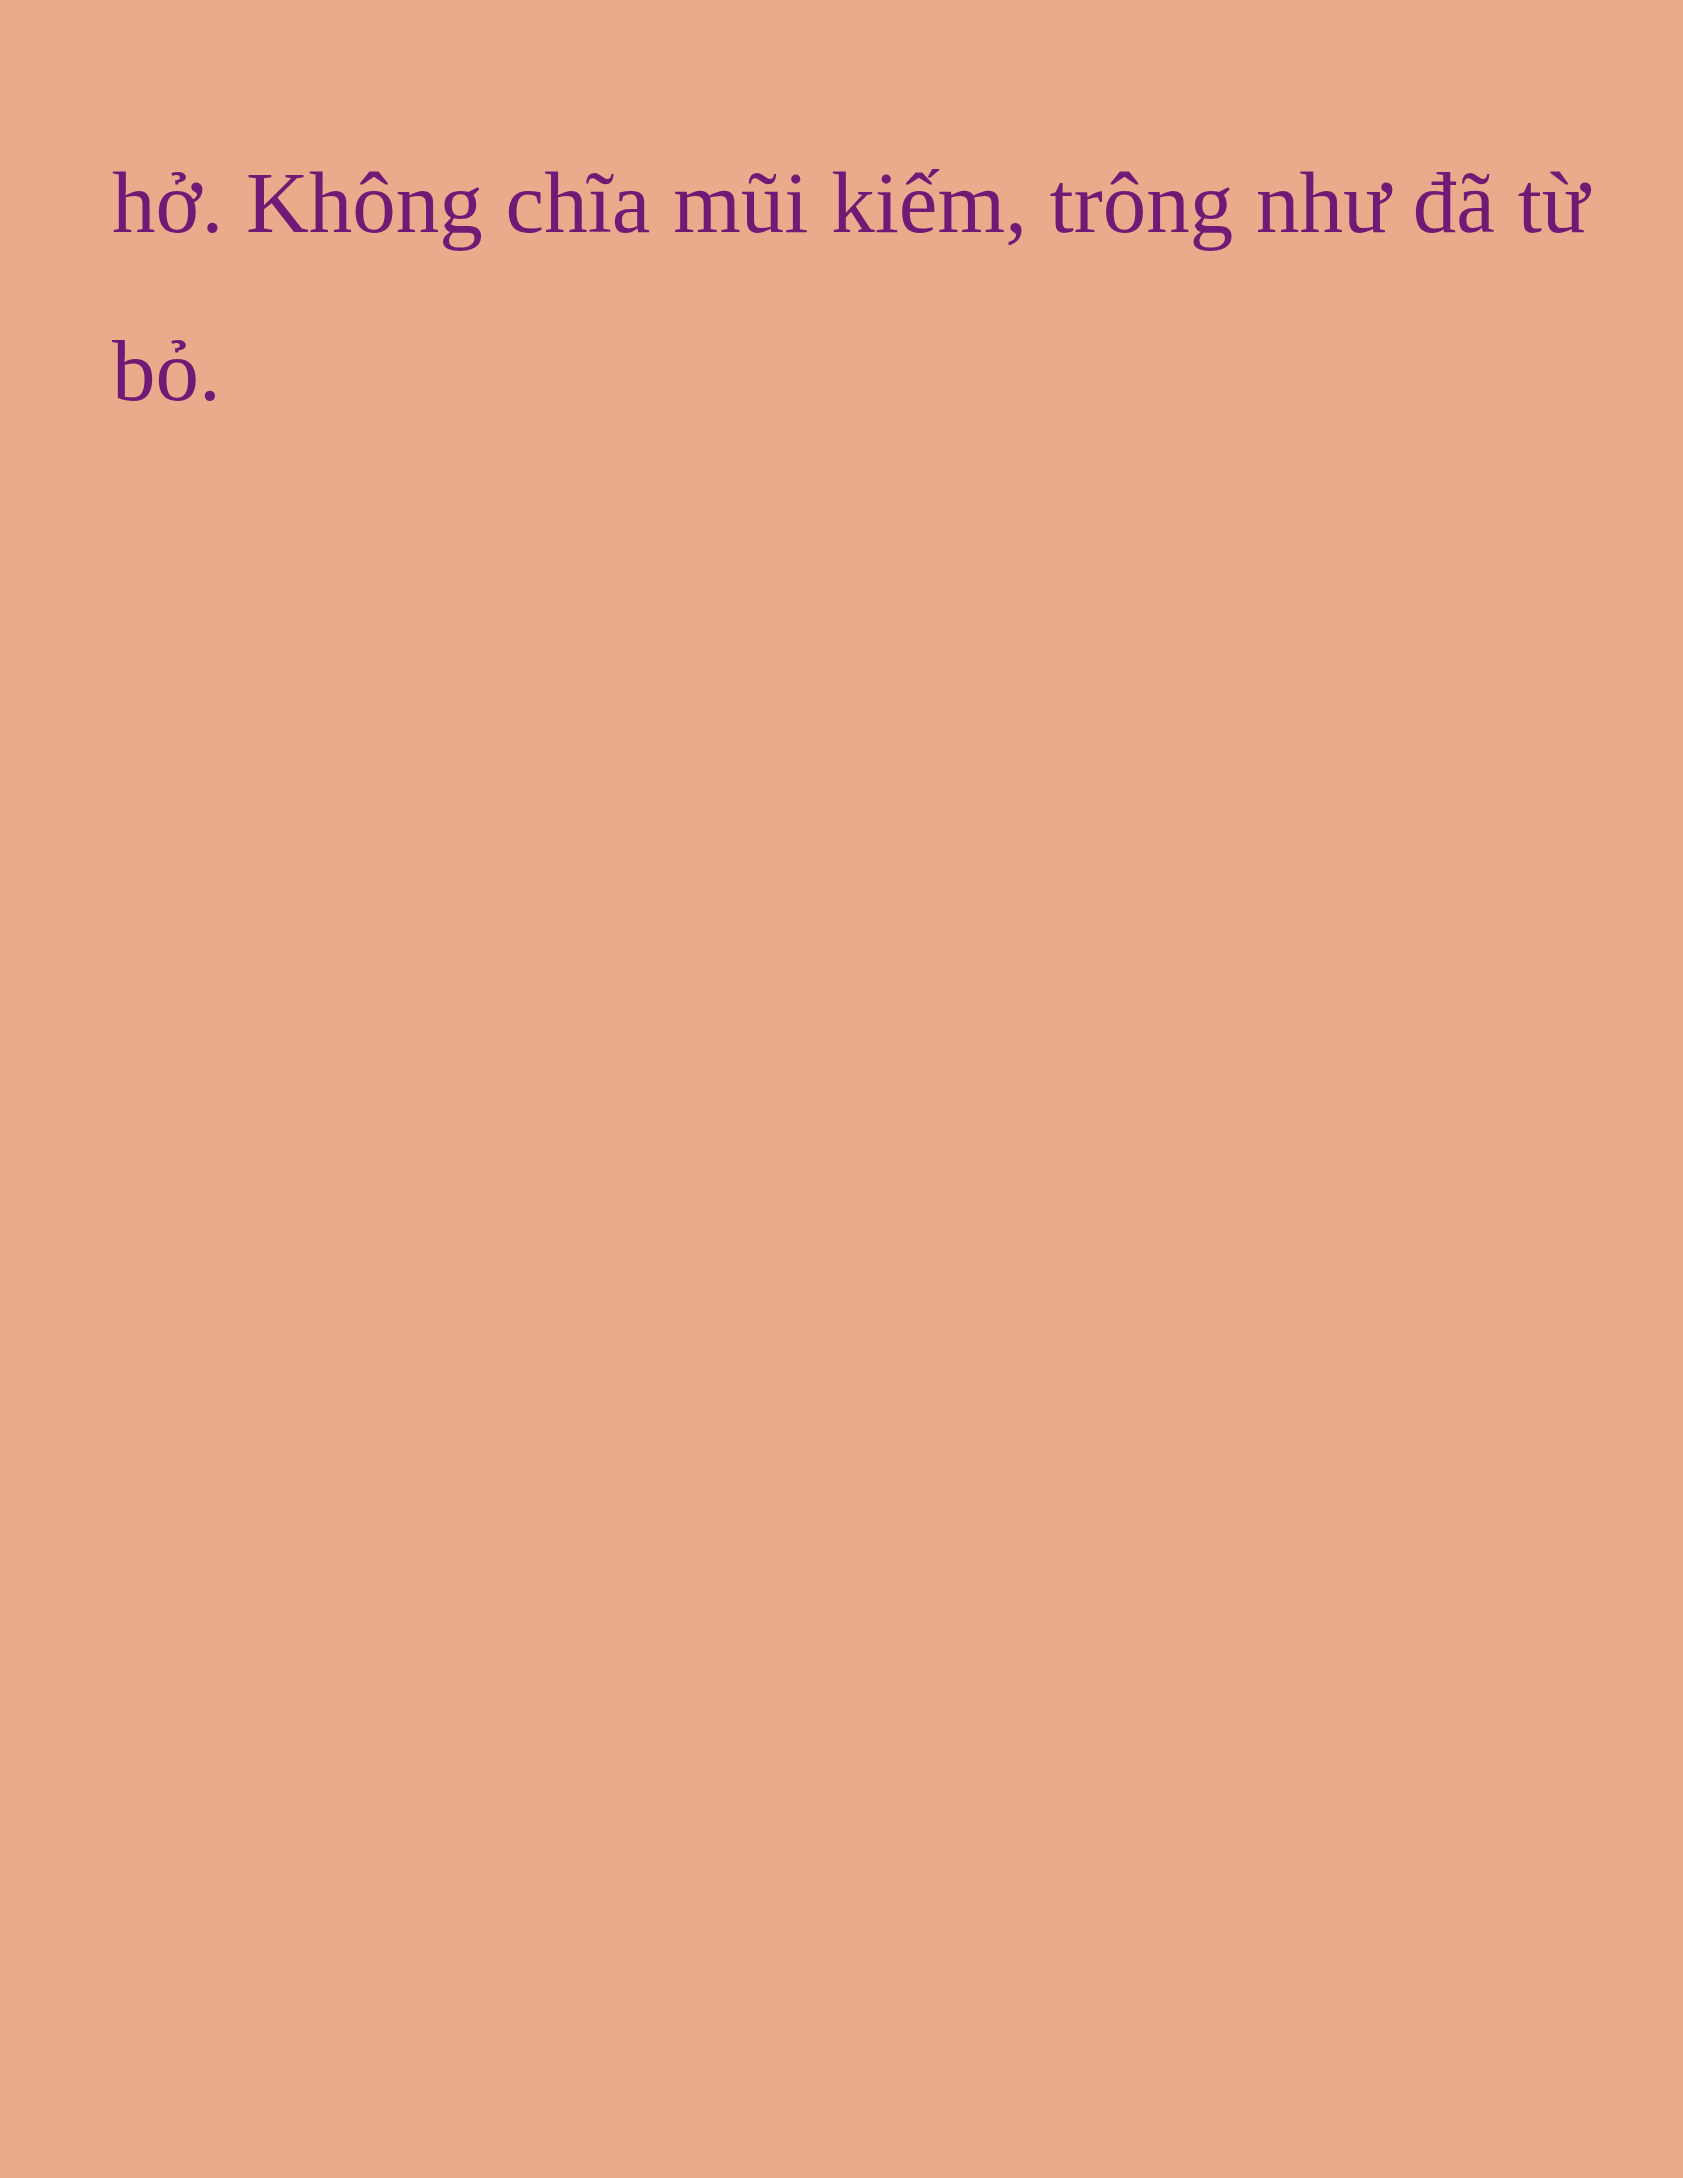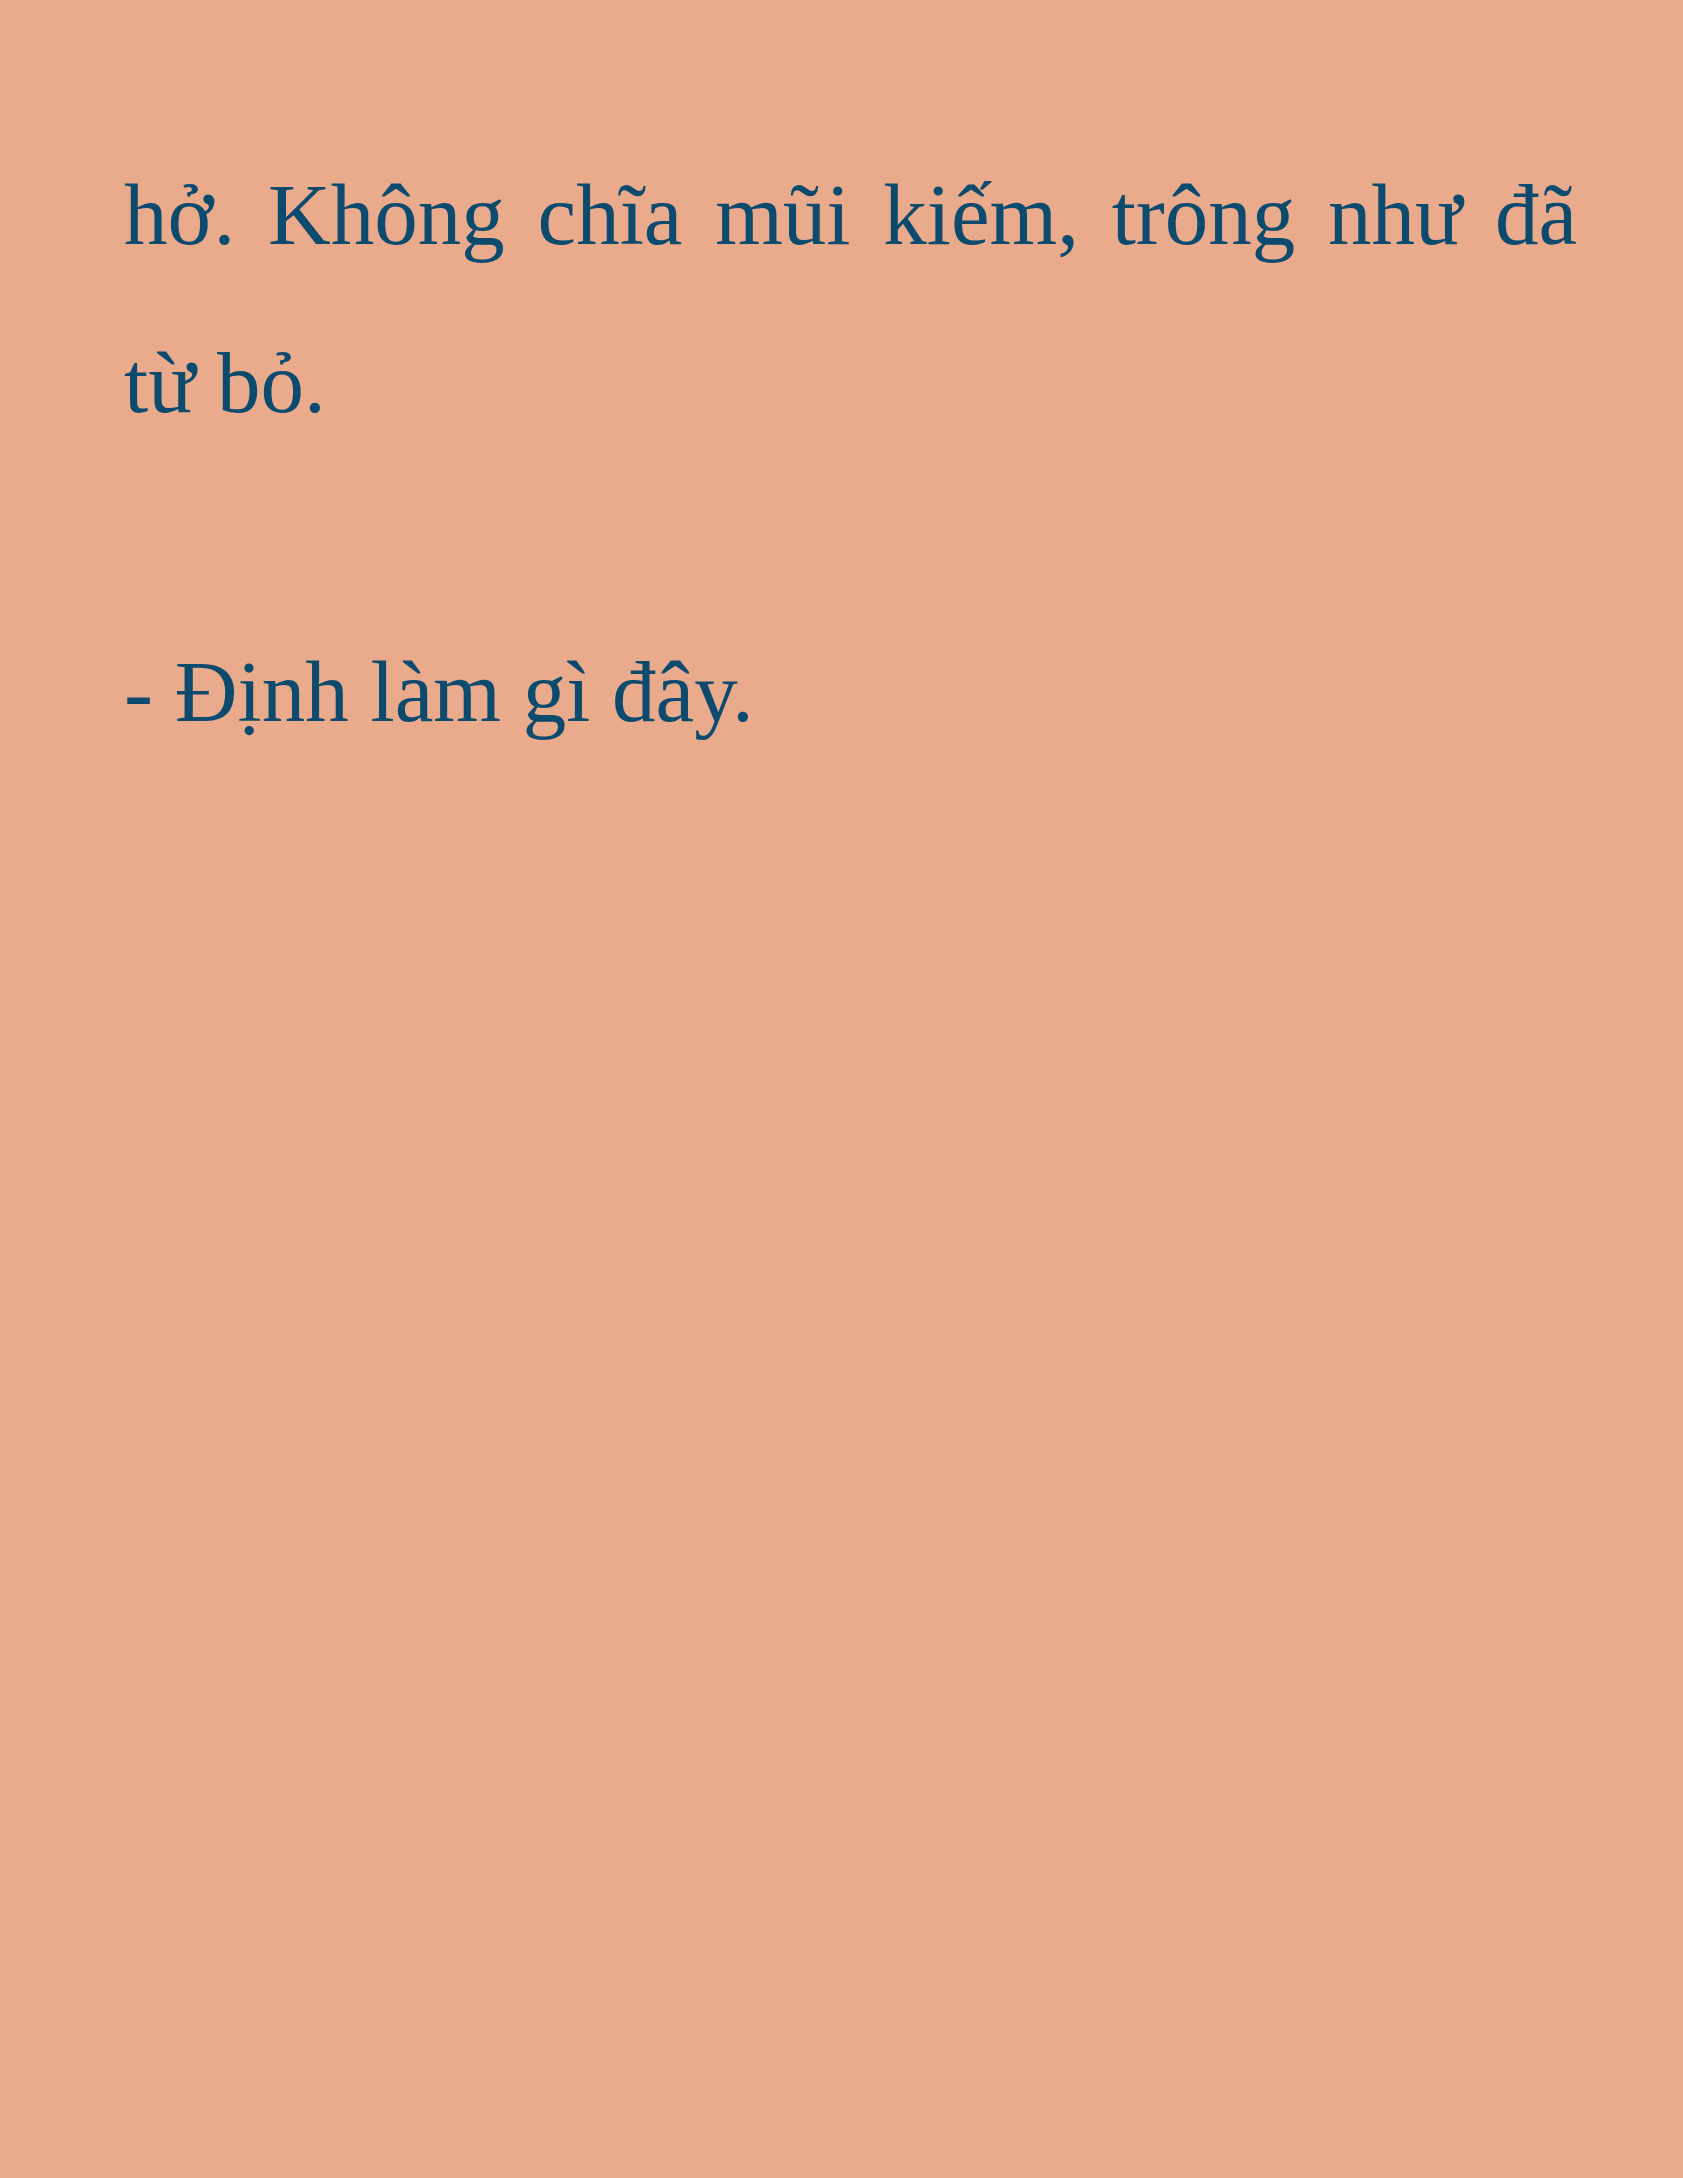--- a/index.html
+++ b/index.html
@@ -18,22 +18,22 @@
     box-sizing: border-box;
     width: 1683px;
     height: 2178px;
     padding: 119px 94px 0 112px;
     background: #eaab8d;
   }
   .para {
     font-size: 87px;
     line-height: 1.93;
     letter-spacing: 0px;
-    color: #0c4a6e;
-    margin: 12px;
+    color: #701a75;
+    margin: 0;
   }
   .para.justify {
     text-align: justify;
     text-align-last: left;
   }
   .spacer-md {
     height: 117px;
   }
   .spacer-sm {
     height: 111px;
@@ -41,19 +41,18 @@
 </style>
 </head>
 <body>
 
 <div class="page">
 
   <p class="para justify">hở. Không chĩa mũi kiếm, trông như đã từ bỏ.</p>
 
   <div class="spacer-md"></div>
 
-  <p class="para">- Định làm gì đây.</p>
 
   <div class="spacer-sm"></div>
 
 
 </div>
 
 
 </body></html>

